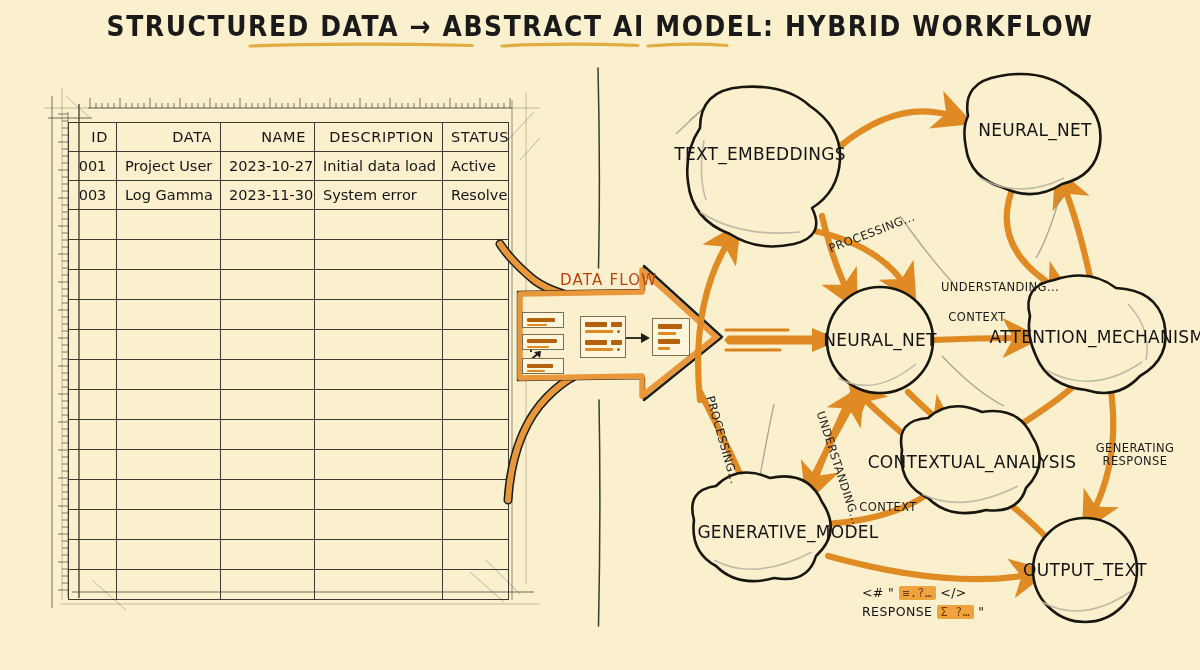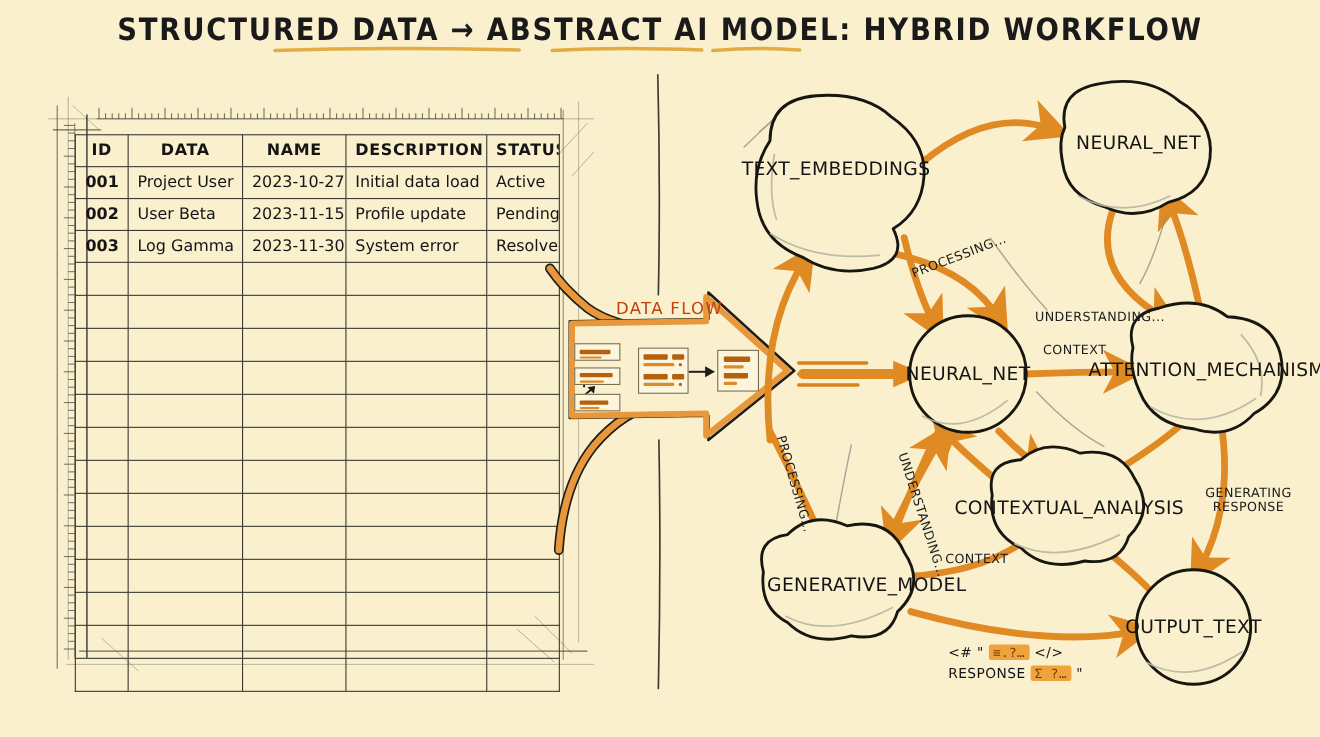--- a/index.html
+++ b/index.html
@@ -65,31 +65,31 @@
     font-family: "DejaVu Sans", sans-serif;
     font-size: 14.5px;
     color: #151515;
     text-align: left;
     vertical-align: middle;
     line-height: 1;
     white-space: nowrap;
     overflow: hidden;
   }
   table.grid th {
-    font-weight: 700;
-    text-align: center;
+    font-weight: 400;
+    text-align: right;
     letter-spacing: .6px;
   }
   table.grid tr.empty td { height: 29px; }
   col.c-id     { width: 48px; }
   col.c-name   { width: 104px; }
   col.c-date   { width: 94px; }
   col.c-desc   { width: 128px; }
   col.c-status { width: 66px; }
-  table.grid td.cell-id { text-align: right; font-weight: bold; }
+  table.grid td.cell-id { text-align: center; }
 
   
   .node-label {
     position: absolute;
     transform: translate(-50%, -50%);
     font-family: "DejaVu Sans", sans-serif;
     font-size: 17px;
     color: #141414;
     white-space: nowrap;
     letter-spacing: .3px;
@@ -373,27 +373,20 @@
       </thead>
       <tbody id="table-body">
           <tr>
             <td class="cell-id">001</td>
             <td>Project User</td>
             <td>2023-10-27</td>
             <td>Initial data load</td>
             <td>Active</td>
           </tr>
           <tr>
-            <td class="cell-id">002</td>
-            <td>User Beta</td>
-            <td>2023-11-15</td>
-            <td>Profile update</td>
-            <td>Pending</td>
-          </tr>
-          <tr>
             <td class="cell-id">003</td>
             <td>Log Gamma</td>
             <td>2023-11-30</td>
             <td>System error</td>
             <td>Resolved</td>
           </tr>
           <tr class="empty">
             <td>&nbsp;</td>
             <td>&nbsp;</td>
             <td>&nbsp;</td>

